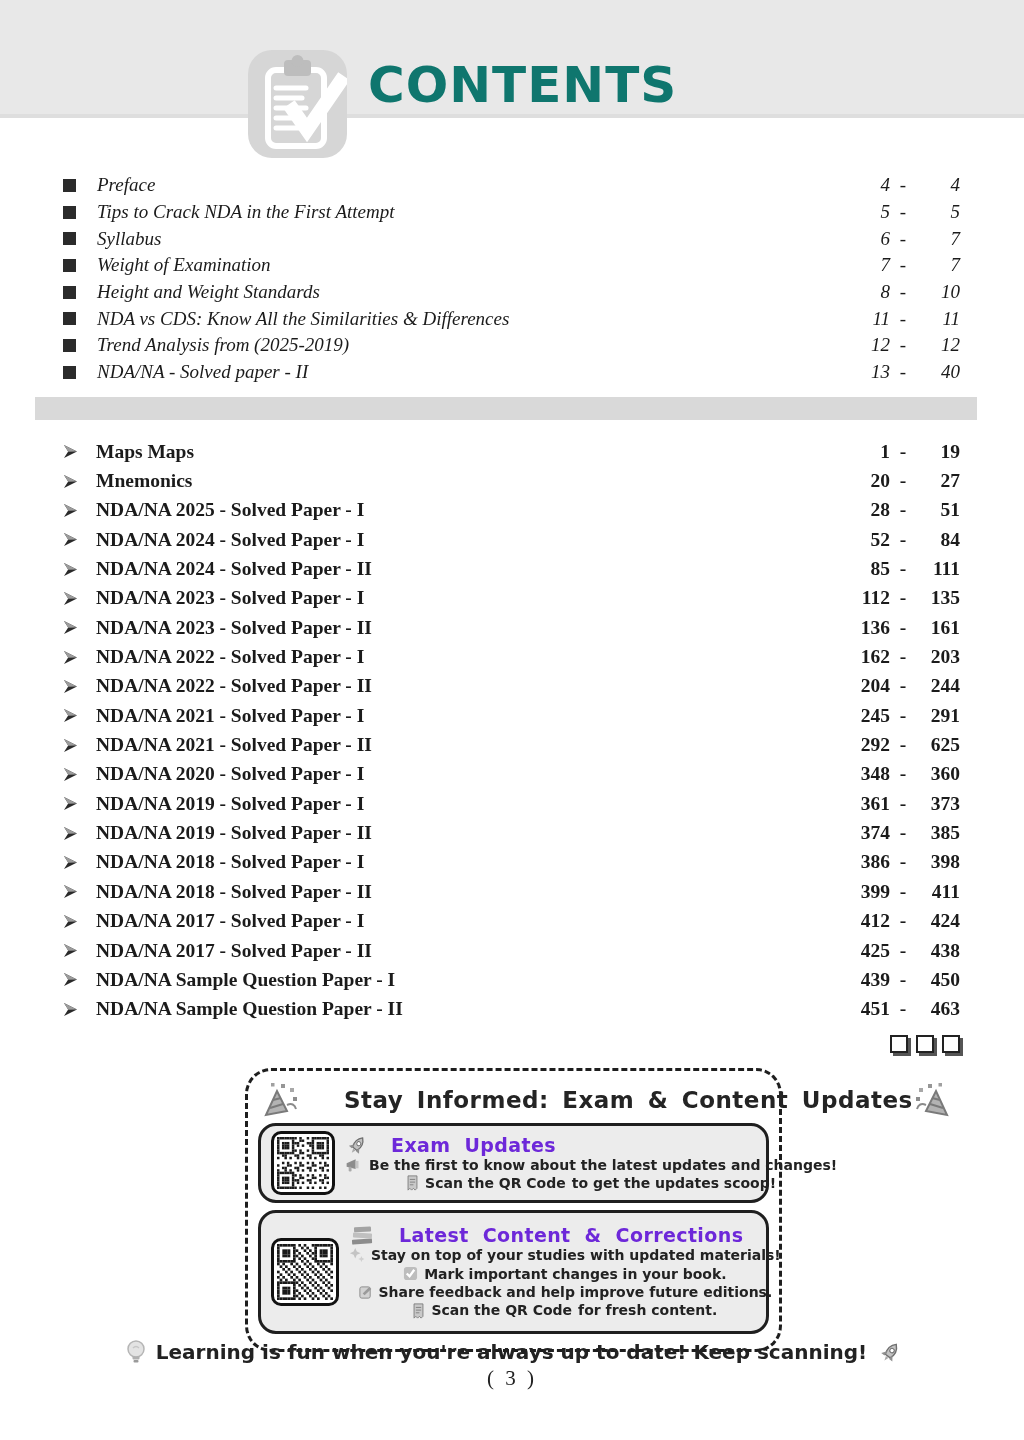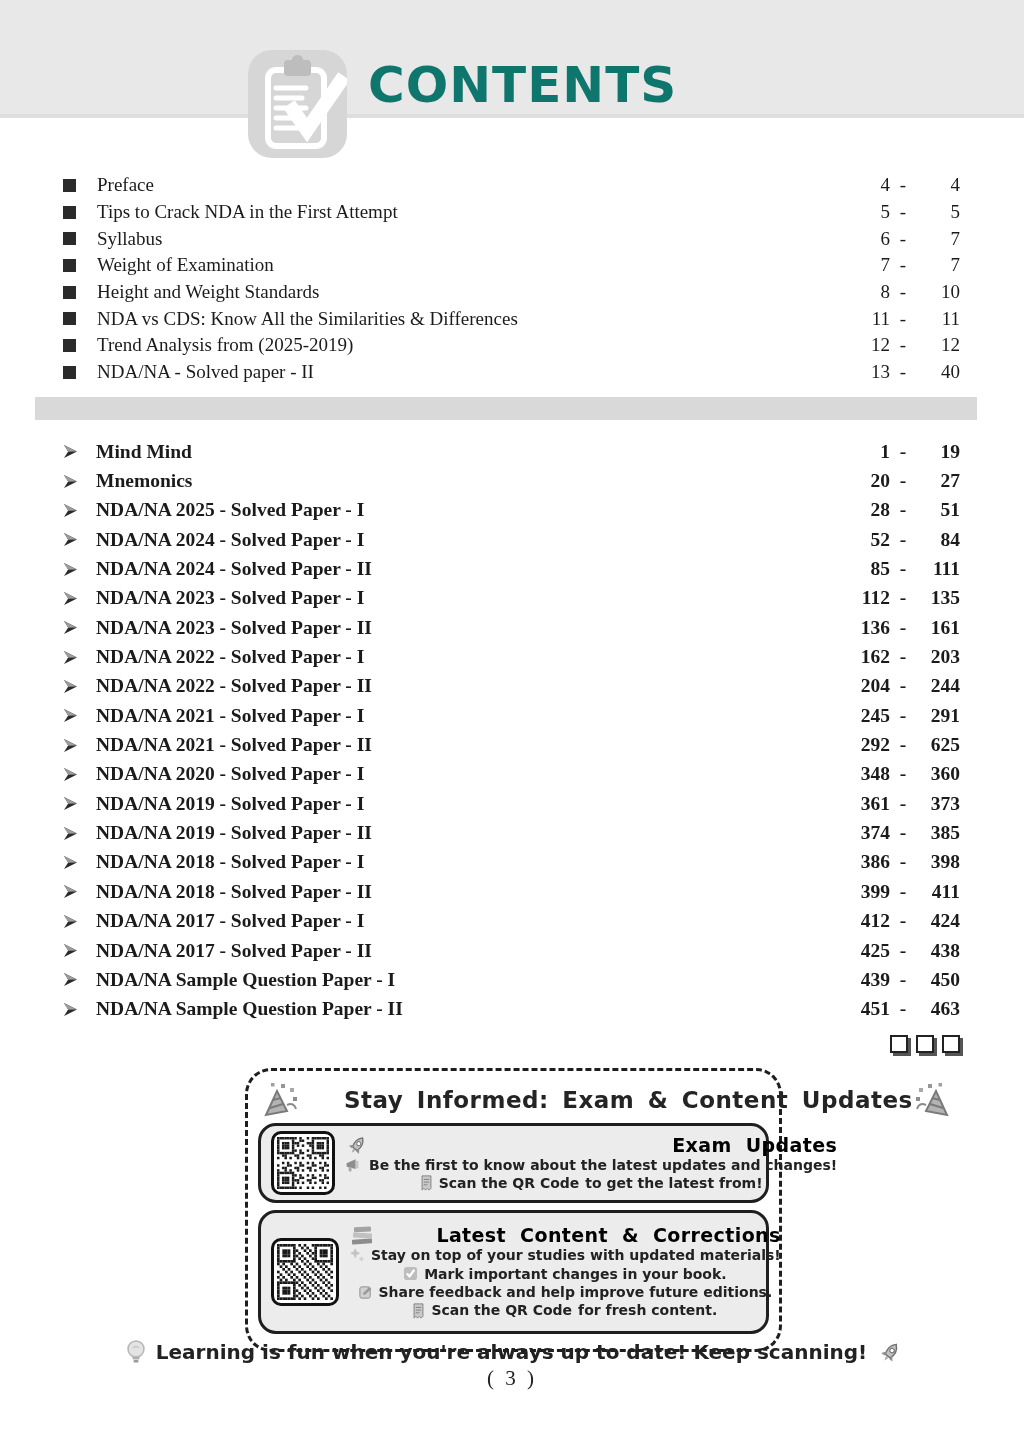--- a/index.html
+++ b/index.html
@@ -7,21 +7,21 @@
        font-family:"Liberation Serif", serif;color:#1b1b1b;}
   .header-band{position:absolute;left:0;top:0;width:1024px;height:118px;background:#e8e8e8;
        border-bottom:4px solid #dedede;box-sizing:border-box;}
   .badge{position:absolute;left:248px;top:50px;width:99px;height:108px;background:#d6d6d6;
        border-radius:24px;}
   .badge svg{position:absolute;left:0;top:0;}
   .page-title{position:absolute;left:368px;top:56px;margin:0;
        font-family:"DejaVu Sans","Liberation Sans",sans-serif;font-weight:800;font-size:50px;
        letter-spacing:1px;color:#0f766e;}
   .toc{position:absolute;left:63px;width:897px;}
-  .toc.front{top:172px;}
+  .toc.front{top:172px;font-style:italic;}
   .toc.papers{top:437px;}
   .toc-row{display:flex;align-items:center;}
   .toc.front .toc-row{height:26.7px;font-size:19px;}
   .toc.papers .toc-row{height:29.35px;font-size:19.5px;font-weight:700;}
   .bullet{flex:0 0 auto;display:inline-flex;align-items:center;}
   .bullet.sq{width:13px;height:13px;background:#2b2b2b;margin-right:21px;}
   .bullet.ar{width:15px;height:13px;margin-right:18px;}
   .toc-label{white-space:nowrap;}
   .pages{margin-left:auto;display:flex;align-items:center;}
   .p{display:inline-block;}
@@ -37,22 +37,22 @@
   .info-title-row{display:flex;align-items:center;justify-content:space-between;height:46px;padding:0 2px;}
   .info-title{font-weight:700;font-size:23px;letter-spacing:0.5px;word-spacing:5px;color:#242424;white-space:nowrap;margin-left:44px;}
   .card{box-sizing:border-box;background:#ececec;border:3px solid #1f1f1f;border-radius:18px;
        display:flex;align-items:center;gap:10px;padding:5px 10px;}
   .card1{height:80px;margin-bottom:7px;}
   .card2{height:124px;}
   .qr{box-sizing:border-box;background:#fff;border:3px solid #111;border-radius:10px;padding:3px;flex:0 0 auto;}
   .qr.q1{width:64px;height:64px;}
   .qr.q2{width:68px;height:68px;}
   .card-body{flex:1;text-align:center;}
-  .card-title{font-weight:700;font-size:19px;word-spacing:7px;letter-spacing:0.4px;color:#000000;
-       display:flex;align-items:center;justify-content:space-between;gap:8px;}
+  .card-title{font-weight:700;font-size:19px;word-spacing:7px;letter-spacing:0.4px;color:#6d28d9;
+       display:flex;align-items:center;justify-content:flex-start;gap:24px;}
   .card-line{font-size:14px;font-weight:600;line-height:1.32;display:flex;align-items:center;justify-content:center;gap:6px;white-space:nowrap;}
   .card-line .b{font-weight:800;}
   .info-footer{display:flex;align-items:center;justify-content:center;gap:10px;margin-top:5px;
        font-weight:700;font-size:20px;white-space:nowrap;}
   .icon{display:inline-flex;align-items:center;justify-content:center;flex:0 0 auto;}
   .tilt{transform:rotate(38deg);}
   .flipx{transform:scaleX(-1);}
   .page-num{position:absolute;top:1366px;left:0;width:1024px;text-align:center;
        font-size:21px;letter-spacing:3px;color:#222;}
 </style>
@@ -157,21 +157,21 @@
 <div class="divider"></div>
 
 <div id="papers-list" class="toc papers">
     <div class="toc-row">
       <span class="bullet ar">
         <svg viewBox="0 0 16 14" width="15" height="13">
           <path d="M1,0 L15,7 L1,14 L5.5,7 Z" fill="#2a2a2a"></path>
           <path d="M1,0 L15,7 L5.5,7.2 Z" fill="#9c9c9c"></path>
         </svg>
       </span>
-      <span class="toc-label">Mind Mind</span>
+      <span class="toc-label">Maps Maps</span>
       <span class="pages">
         <span class="p s">1</span>
         <span class="p d">-</span>
         <span class="p e">19</span>
       </span>
     </div>
     <div class="toc-row">
       <span class="bullet ar">
         <svg viewBox="0 0 16 14" width="15" height="13">
           <path d="M1,0 L15,7 L1,14 L5.5,7 Z" fill="#2a2a2a"></path>
@@ -700,21 +700,21 @@
       <div class="card-line">
         <span class="icon">
           <svg width="13" height="16" viewBox="0 0 14 18">
             <path d="M2 1 h10 v14 l-2 2 -2 -2 -2 2 -2 -2 -2 2 Z" fill="#c9c9c9" stroke="#7a7a7a" stroke-width="1"></path>
             <line x1="4" y1="5" x2="10" y2="5" stroke="#8a8a8a" stroke-width="1.2"></line>
             <line x1="4" y1="8" x2="10" y2="8" stroke="#8a8a8a" stroke-width="1.2"></line>
             <line x1="4" y1="11" x2="8" y2="11" stroke="#8a8a8a" stroke-width="1.2"></line>
           </svg>
         </span>
         <span class="b">Scan the QR Code</span>
-        <span> to get the latest from!</span>
+        <span> to get the updates scoop!</span>
       </div>
     </div>
   </div>
 
   <div class="card card2">
     <span class="qr q2" id="qr2"><svg viewBox="0 0 63 63" width="100%" height="100%" fill="#1a1a1a">
           <rect x="0" y="0" width="3" height="3"></rect>
           <rect x="3" y="0" width="3" height="3"></rect>
           <rect x="6" y="0" width="3" height="3"></rect>
           <rect x="9" y="0" width="3" height="3"></rect>

